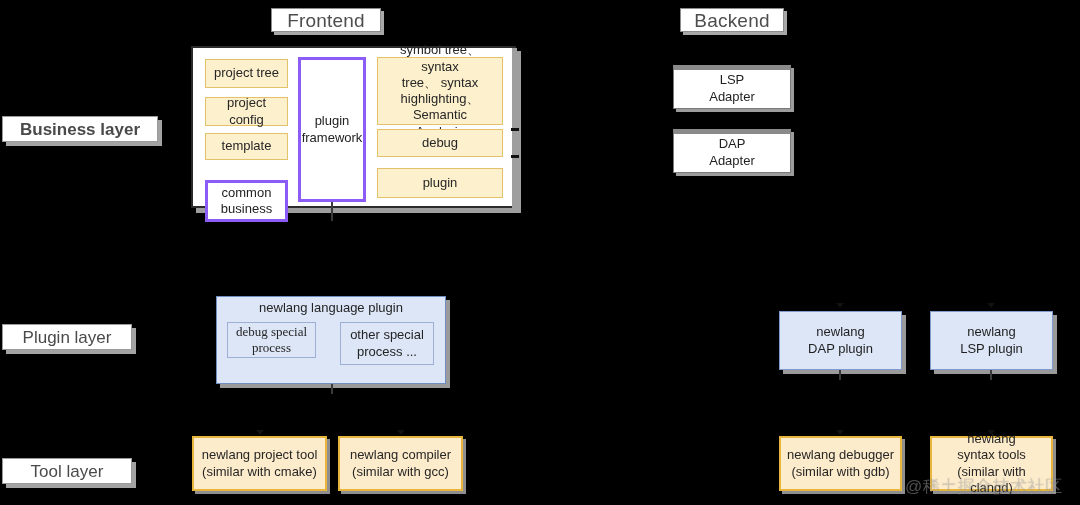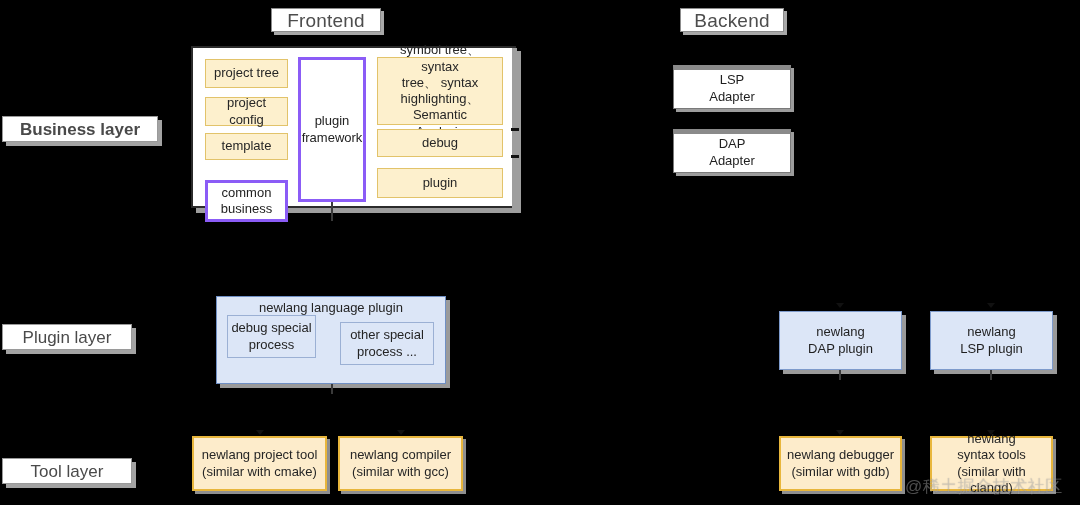--- a/index.html
+++ b/index.html
@@ -215,21 +215,21 @@
 
 <div class="abs adapter-box" style="left:673px; top:129px; width:118px; height:44px; flex-direction:column;">
   <span>DAP</span>
   <span>Adapter</span>
 </div>
 
 <div class="abs blue-box" style="left:216px; top:296px; width:230px; height:88px;"></div>
 
 <div class="abs blue-title" style="left:216px; top:301px; width:230px;">newlang language plugin</div>
 
-<div class="abs blue-inner" style="left:227px; top:315px; width:89px; height:43px; flex-direction:column;">
+<div class="abs blue-inner" style="left:227px; top:322px; width:89px; height:36px; flex-direction:column;font-family:Liberation Serif, serif;">
   <span>debug special</span>
   <span>process</span>
 </div>
 
 <div class="abs blue-inner" style="left:340px; top:322px; width:94px; height:43px; flex-direction:column;">
   <span>other special</span>
   <span>process ...</span>
 </div>
 
 <div class="abs vline" style="left:331px; top:384px; height:10px;"></div>

